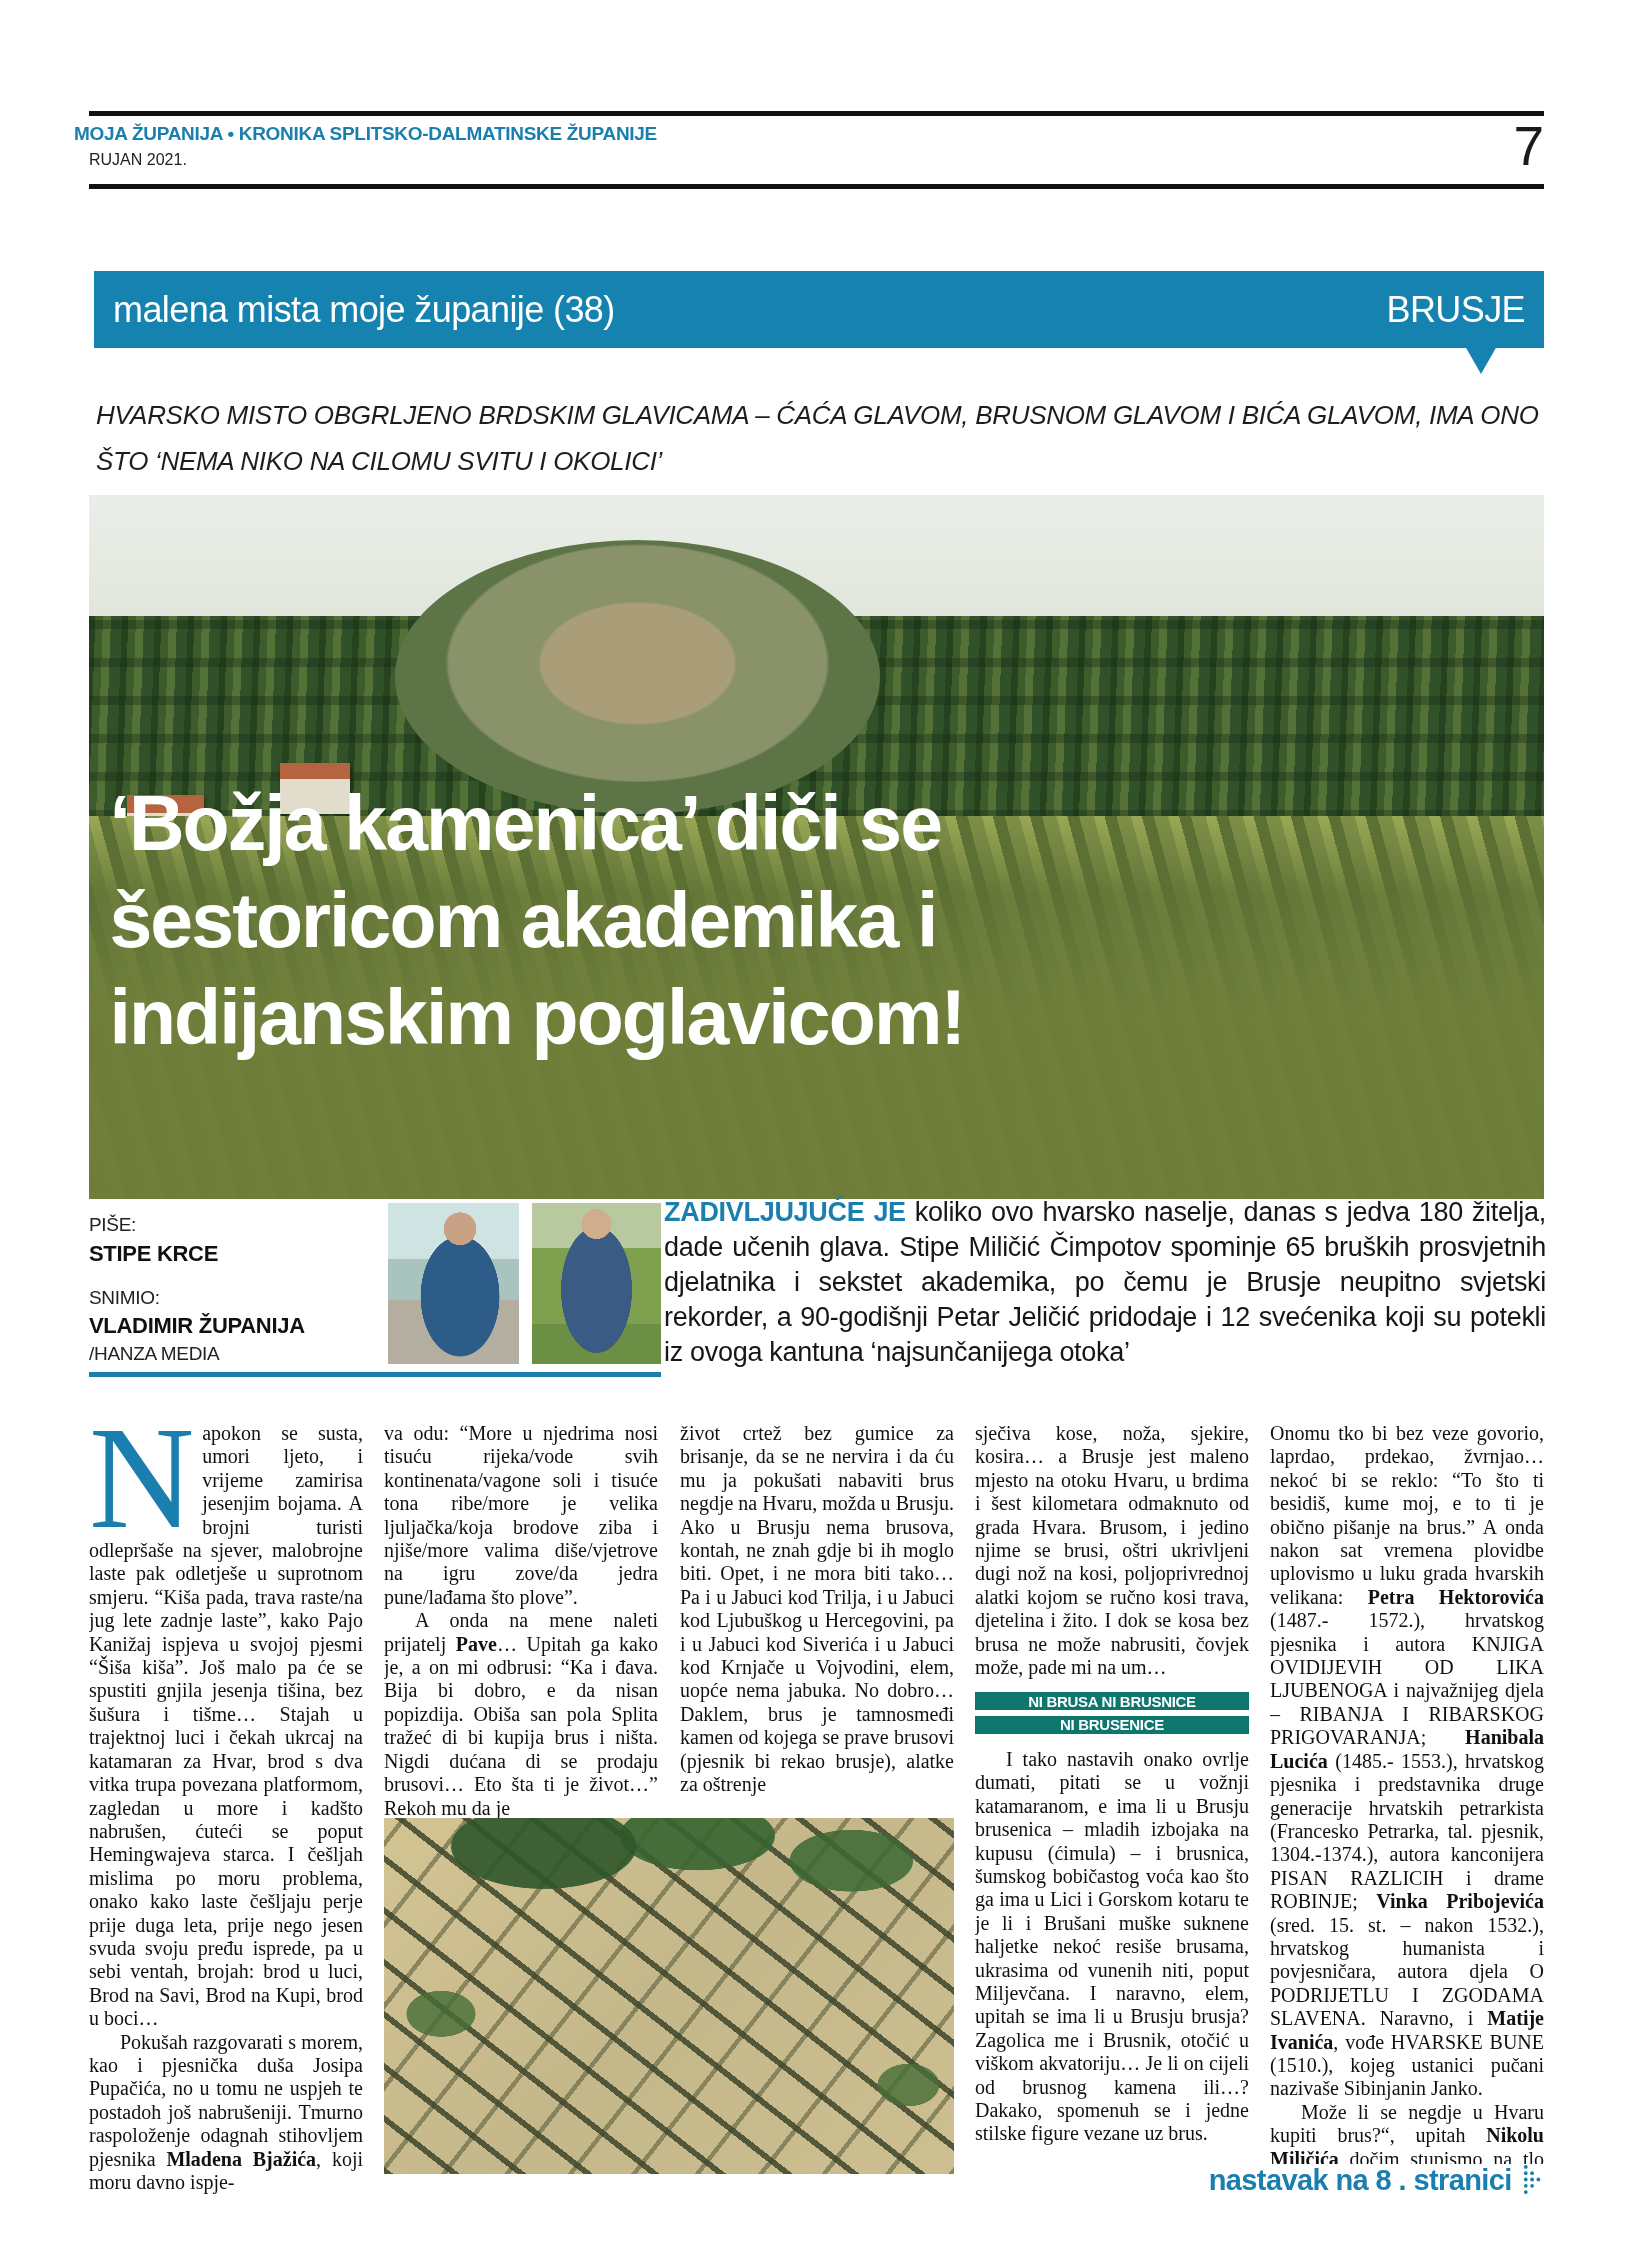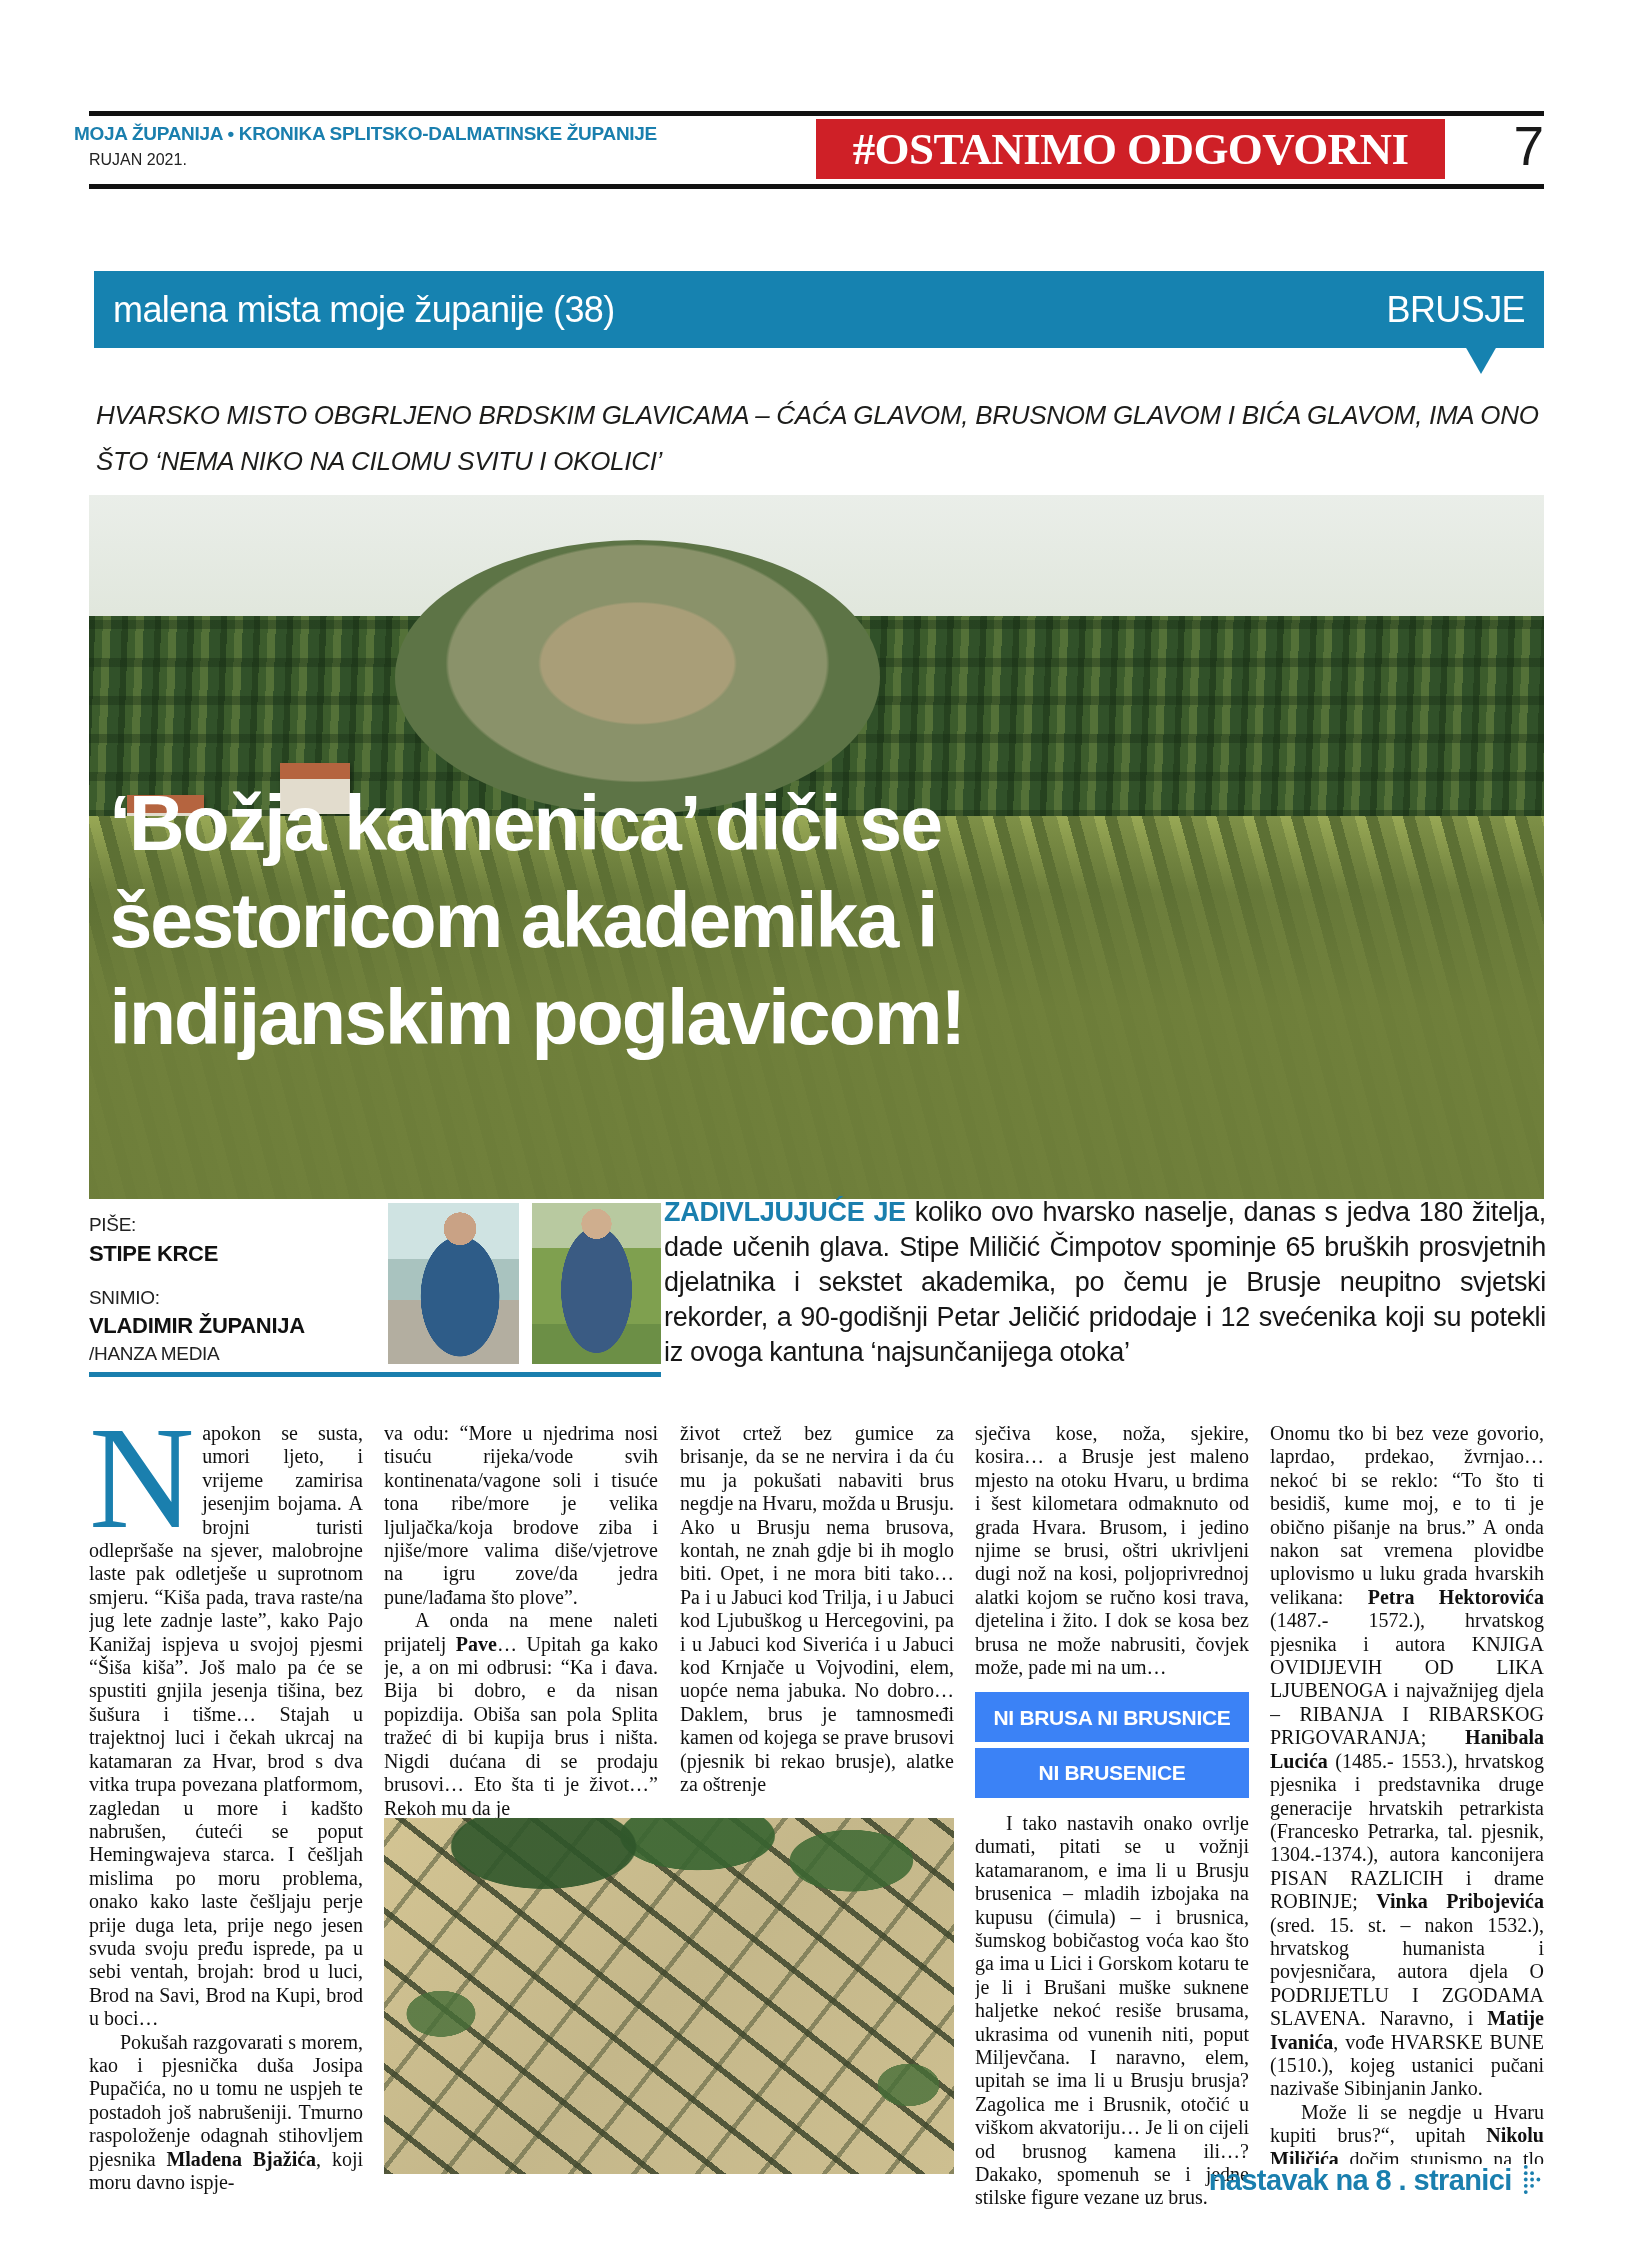--- a/index.html
+++ b/index.html
@@ -78,22 +78,22 @@
   .c1{left:89px;height:788px;}
   .c2{left:384px;height:397px;}
   .c3{left:680px;height:397px;}
   .c4{left:975px;height:788px;}
   .c5{left:1270px;height:742px;}
   .col p{margin:0;}
   .col p.ind{text-indent:31px;}
   .col .b{font-weight:bold;}
   .dropcap{float:left;color:#1a7fae;font-family:"Liberation Serif",serif;
            font-size:146px;line-height:105px;margin:3.8px 7.7px 0 0;}
-  .subhead{margin-top:12.8px;height:50px;background:#3b82f6;color:#fff;
-           font-family:"Liberation Sans",sans-serif;font-size:21px;font-weight:bold;
+  .subhead{margin-top:12.8px;height:18px;background:#0f766e;color:#fff;
+           font-family:"Liberation Sans",sans-serif;font-size:15px;font-weight:bold;
            letter-spacing:-0.3px;display:flex;align-items:center;justify-content:center;}
   .subhead + .subhead{margin-top:5.7px;}
   .subhead + p, .subhead ~ p.after{margin-top:14px;}
 
   
   .inset{position:absolute;left:384px;top:1818px;width:570px;height:356px;
       background:
         radial-gradient(ellipse 153px 70px at 28% 8%, rgba(47,86,42,.9) 0 60%, rgba(0,0,0,0) 61%),
         radial-gradient(ellipse 128px 57px at 55% 5%, rgba(56,100,48,.9) 0 60%, rgba(0,0,0,0) 61%),
         radial-gradient(ellipse 102px 51px at 82% 12%, rgba(60,104,50,.85) 0 60%, rgba(0,0,0,0) 61%),
@@ -109,23 +109,20 @@
   .contin svg{vertical-align:-3.8px;margin-left:10.2px;}
 </style>
 </head>
 <body>
 
 <div class="page">
 
   <div class="rule" style="top:111px;"></div>
   <div class="kicker">MOJA ŽUPANIJA • KRONIKA SPLITSKO-DALMATINSKE ŽUPANIJE</div>
   <div class="date">RUJAN 2021.</div>
-  <div class="badge">
-    <span>#OSTANIMO ODGOVORNI</span>
-  </div>
   <div class="pagenum">7</div>
   <div class="rule" style="top:184px;"></div>
 
   <div class="banner">
     <span class="t">malena mista moje županije (38)</span>
     <span class="t">BRUSJE</span>
   </div>
   <div class="banner-tail"></div>
 
   <div class="standfirst">HVARSKO MISTO OBGRLJENO BRDSKIM GLAVICAMA – ĆAĆA GLAVOM, BRUSNOM GLAVOM I BIĆA GLAVOM, IMA ONO ŠTO ‘NEMA NIKO NA CILOMU SVITU I OKOLICI’</div>

